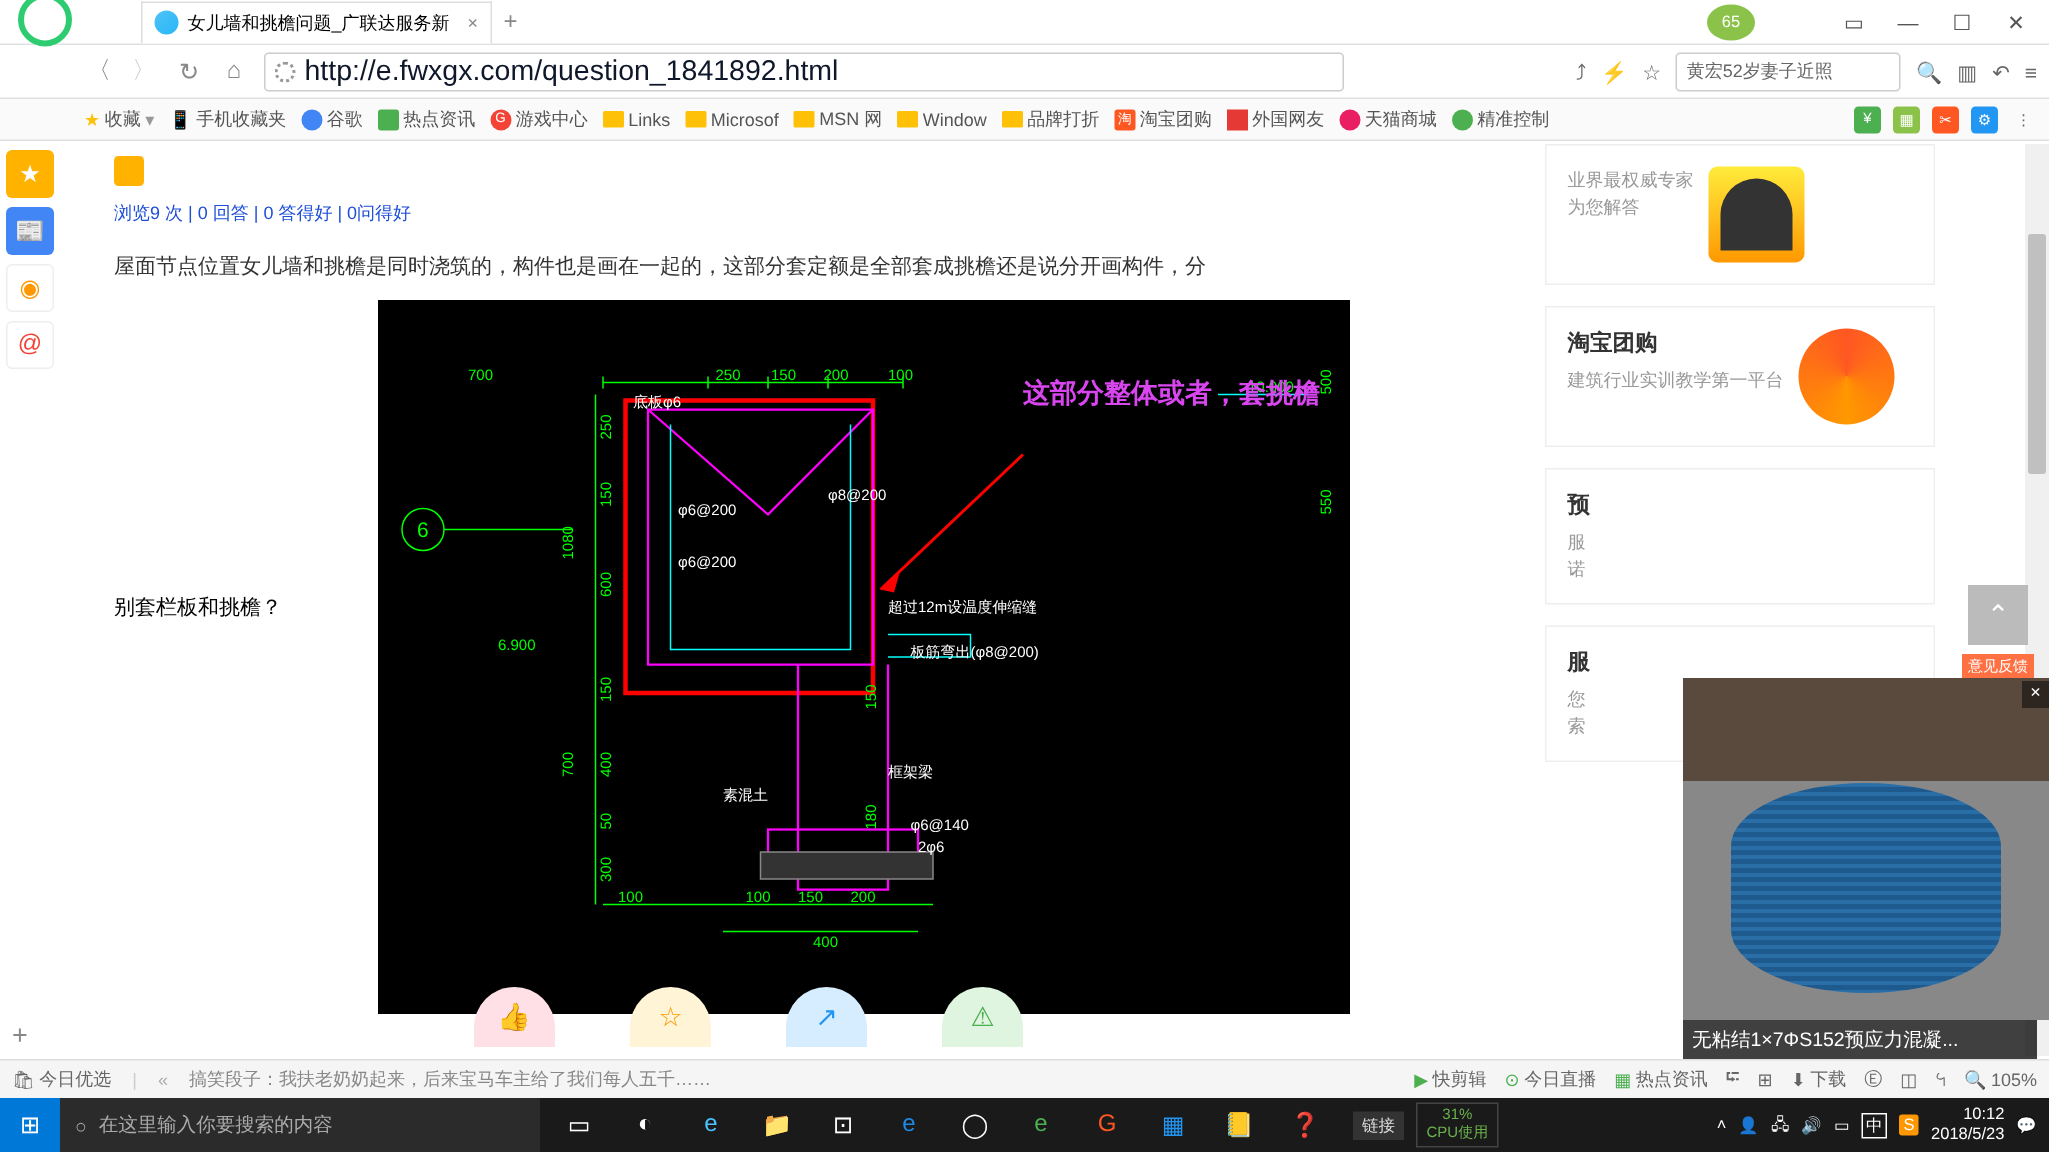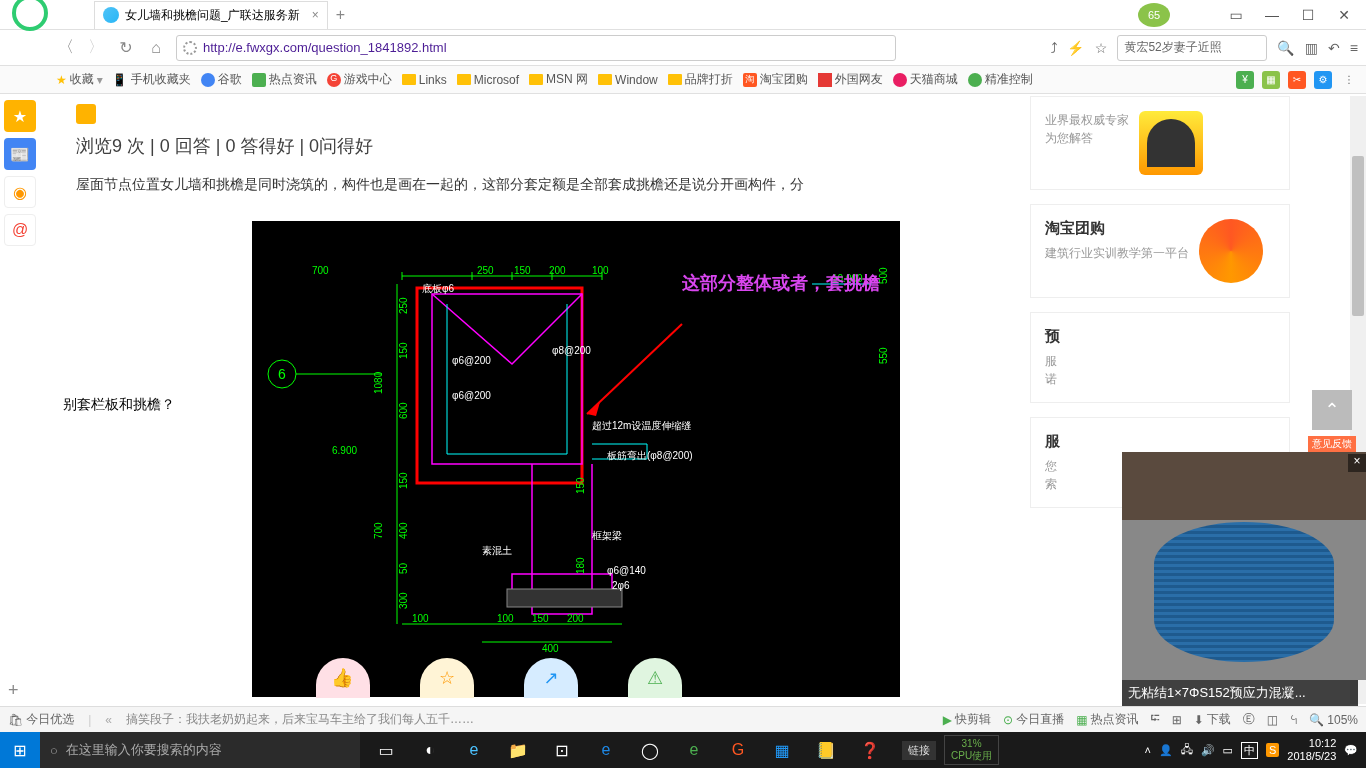--- a/index.html
+++ b/index.html
@@ -13,21 +13,21 @@
 .tab-icon { width: 16px; height: 16px; background: linear-gradient(135deg,#4fc3f7,#29b6f6); border-radius: 50%; margin-right: 6px; }
 .tab-close { margin-left: 12px; color: #888; cursor: pointer; }
 .new-tab { margin-left: 8px; font-size: 16px; color: #888; cursor: pointer; }
 .win-controls { margin-left: auto; display: flex; align-items: center; gap: 16px; padding-right: 12px; }
 .badge-65 { width: 32px; height: 24px; background: #8bc34a; border-radius: 50%; color: #fff; font-size: 11px; display: flex; align-items: center; justify-content: center; margin-right: 40px; }
 .win-btn { font-size: 14px; color: #555; cursor: pointer; width: 20px; text-align: center; }
 
 
 .addrbar { height: 36px; display: flex; align-items: center; padding: 0 8px 0 56px; gap: 10px; border-bottom: 1px solid #e0e0e0; }
 .nav-btn { font-size: 16px; color: #888; cursor: pointer; width: 20px; text-align: center; }
-.url-box { flex: 0 0 720px; height: 26px; border: 1px solid #ccc; border-radius: 3px; display: flex; align-items: center; padding: 0 6px; font-size: 13px; color: #4c1d95; }
+.url-box { flex: 0 0 720px; height: 26px; border: 1px solid #ccc; border-radius: 3px; display: flex; align-items: center; padding: 0 6px; font-size: 19px; color: #0f172a; }
 .url-icon { width: 14px; height: 14px; border: 2px dotted #999; border-radius: 50%; margin-right: 6px; }
 .addr-right { margin-left: auto; display: flex; align-items: center; gap: 10px; }
 .search-box { width: 150px; height: 26px; border: 1px solid #ccc; border-radius: 3px; padding: 0 6px; font-size: 12px; color: #666; display: flex; align-items: center; }
 .icon-btn { font-size: 14px; color: #666; cursor: pointer; }
 .bolt { color: #4caf50; }
 
 
 .bookbar { height: 28px; display: flex; align-items: center; padding: 0 8px 0 56px; gap: 10px; font-size: 12px; border-bottom: 1px solid #e0e0e0; background: #fafafa; }
 .bm { display: flex; align-items: center; gap: 3px; color: #555; cursor: pointer; white-space: nowrap; }
 .bm-star { color: #ffc107; }
@@ -39,26 +39,26 @@
 .leftpins { position: absolute; left: 0; top: 96px; width: 40px; display: flex; flex-direction: column; gap: 6px; padding: 4px; }
 .pin { width: 32px; height: 32px; border-radius: 4px; display: flex; align-items: center; justify-content: center; font-size: 16px; color: #fff; cursor: pointer; }
 .add-tab-btn { position: absolute; left: 8px; top: 680px; font-size: 18px; color: #888; cursor: pointer; }
 
 
 .content { position: absolute; left: 56px; top: 96px; right: 0; bottom: 64px; overflow: hidden; background: #fff; }
 .content-inner { display: flex; height: 100%; }
 .main-col { width: 970px; padding: 8px 20px; position: relative; }
 .title-row { display: flex; align-items: center; gap: 8px; margin-bottom: 8px; }
 .q-icon { width: 20px; height: 20px; background: #ffb300; border-radius: 3px; }
-.stats { color: #404040; font-size: 18px; margin: 10px 0 14px; }
+.stats { color: #1d4ed8; font-size: 12px; margin: 10px 0 14px; }
 .qtext { font-size: 14px; color: #333; line-height: 1.8; }
-.qtext-left { position: absolute; left: 7px; top: 300px; font-size: 14px; }
-
-
-.cad { position: absolute; left: 196px; top: 125px; width: 648px; height: 476px; background: #000; }
+.qtext-left { position: absolute; left: 20px; top: 300px; font-size: 14px; }
+
+
+.cad { position: absolute; left: 196px; top: 104px; width: 648px; height: 476px; background: #000; }
 .cad svg { width: 100%; height: 100%; }
 .cad-anno { position: absolute; color: #d946ef; font-size: 18px; font-weight: bold; font-family: SimSun; }
 
 
 .actions { position: absolute; left: 260px; bottom: 6px; display: flex; gap: 50px; }
 .act-btn { width: 54px; height: 40px; border-radius: 27px 27px 0 0; display: flex; align-items: center; justify-content: center; font-size: 18px; cursor: pointer; }
 
 
 .right-col { width: 268px; padding: 0 4px; display: flex; flex-direction: column; gap: 14px; }
 .card { border: 1px solid #eee; padding: 14px; display: flex; gap: 10px; background: #fff; }

